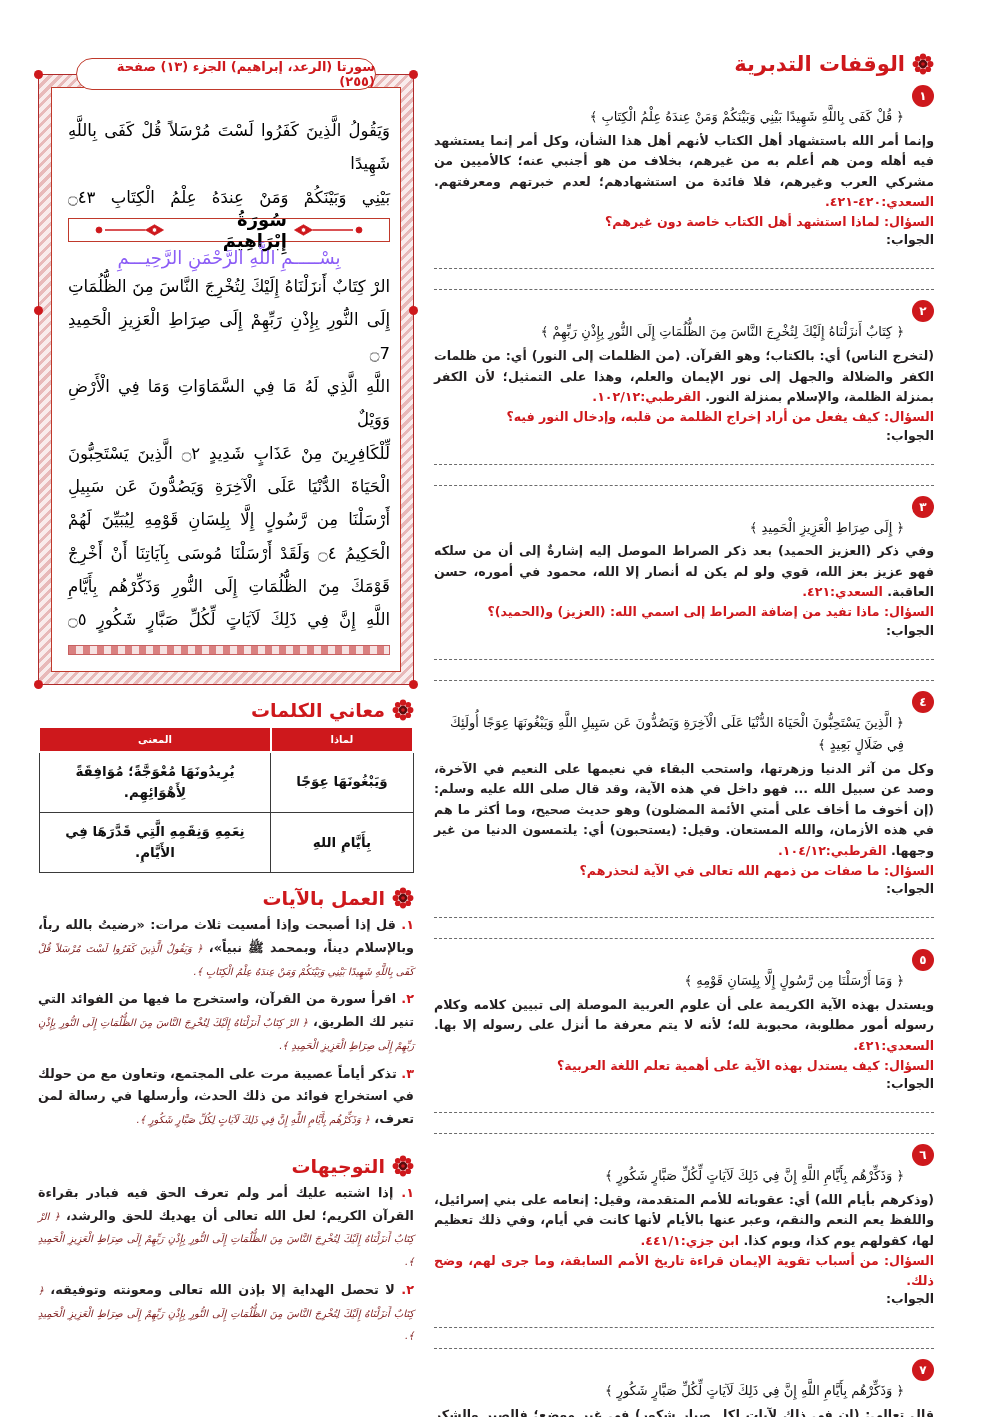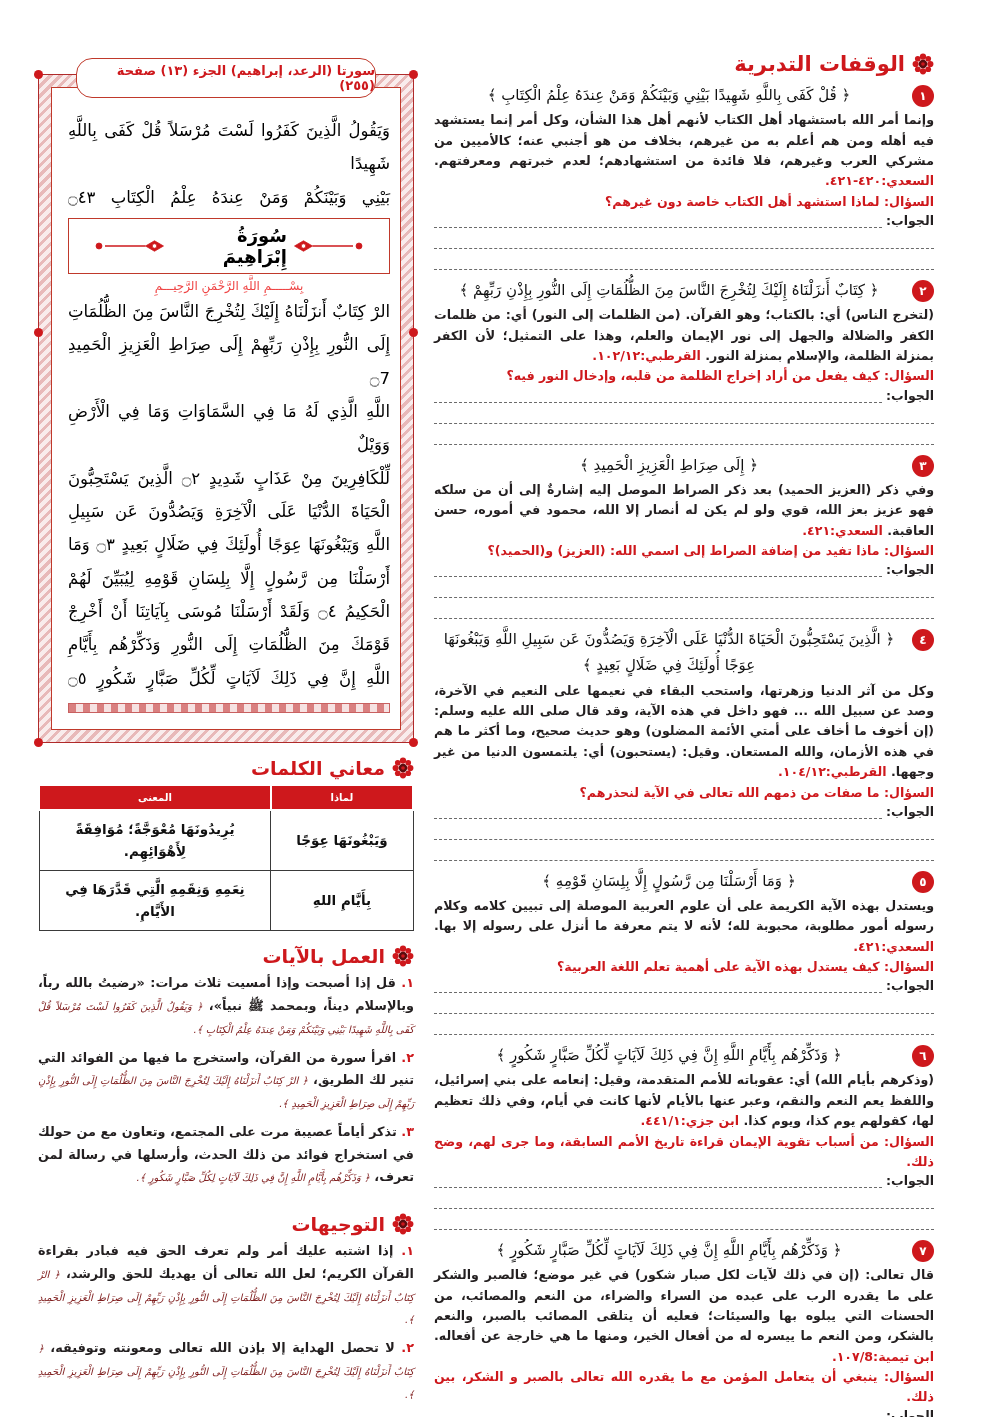--- a/index.html
+++ b/index.html
@@ -26,27 +26,27 @@
   .sec-header.small { font-size:19px; margin-bottom:5px; }
   .rosette { width:22px; height:22px; flex:0 0 22px; }
   .t-item { margin-bottom: 7px; }
   .t-quote-row { display:flex; align-items:flex-start; gap:8px; margin-bottom:2px; }
   .num-badge {
     width:22px; height:22px; flex:0 0 22px; border-radius:50%;
     background:#ce181c; color:#fff; font-size:12px; font-weight:bold;
     display:flex; align-items:center; justify-content:center; margin-top:3px;
   }
   .t-quote {
-    flex:1; text-align:center; font-size:15px; font-weight:normal;
-    line-height:1.75; color:#111;
+    flex:1; text-align:right; font-size:13px; font-weight:normal;
+    line-height:1.75; color:#111;margin-top:24px;
   }
   .t-body { font-size:12.6px; font-weight:bold; line-height:1.62; text-align:justify; color:#231f20; }
   .src { color:#ce181c; }
   .t-question { font-size:12.6px; font-weight:bold; color:#ce181c; line-height:1.6; text-align:justify; }
-  .answer-row { display:flex; align-items:flex-end; font-size:12.6px; font-weight:bold; }
+  .answer-row { display:flex; align-items:flex-start; font-size:12.6px; font-weight:bold;flex-direction:column; }
   .answer-fill { flex:1; border-bottom:1.6px dashed #6b6b6b; height:16px; margin-right:4px; }
   .ans-line { height:21px; border-bottom:1.6px dashed #6b6b6b; }
   
   .col-left { width: 376px; flex: 0 0 376px; }
   
   .mushaf-wrap { position:relative; margin-top:22px; margin-bottom:14px; }
   .mushaf-band {
     border:1px solid #b02a2a;
     background: repeating-linear-gradient(135deg,#e8b9b9 0 3px,#f9ecec 3px 7px);
     padding: 12px;
@@ -55,41 +55,41 @@
   .mushaf-inner {
     background:#fff; border:1.4px solid #c0392b;
     padding: 26px 10px 16px 16px;
     position:relative;
   }
   .corner-dot { position:absolute; width:9px; height:9px; border-radius:50%; background:#ce181c; }
   .cd-tl{top:-5px;right:-5px;} .cd-tr{top:-5px;left:-5px;}
   .cd-bl{bottom:-5px;right:-5px;} .cd-br{bottom:-5px;left:-5px;}
   .cd-ml{top:38%;right:-5px;} .cd-mr{top:38%;left:-5px;}
   .mushaf-tab {
-    position:absolute; top:-16px; right:38px; left:38px; height:40px;
+    position:absolute; top:-16px; right:38px; left:38px; height:32px;
     background:#fff; border:1.6px solid #c0392b; border-radius:16px;
     display:flex; align-items:center; justify-content:center;
     color:#ce181c; font-weight:bold; font-size:13px; z-index:3;
   }
   .tab-dot { position:absolute; width:20px; height:20px; border-radius:50%; background:#ce181c; top:4px; }
   .tab-dot.rt { right:26px; } .tab-dot.lt { left:26px; }
   .m-line {
     font-size:16.5px; line-height:2.02; color:#000;
     text-align:justify; text-align-last:justify;
     white-space:normal; font-weight:normal;
   }
   .surah-band {
     border:1px solid #c0392b; margin:4px 0 2px 0; padding:2px 6px;
     display:flex; align-items:center; justify-content:space-between; gap:6px;
-    height:56px;
+    height:24px;
   }
   .surah-title { font-size:18px; font-weight:bold; color:#000; }
   .flourish { width:90px; height:18px; color:#ce181c; flex:0 0 auto; }
   .flourish.flip { transform: scaleX(-1); }
-  .basmala { text-align:center; font-size:12px; color:#ef4444; padding:3px 0 2px; }
+  .basmala { text-align:center; font-size:18px; color:#8b5cf6; padding:3px 0 2px; }
   .bottom-strip {
     margin-top:8px; height:10px;
     background: repeating-linear-gradient(90deg,#d98080 0 7px,#f6e2e2 7px 14px);
     border:1px solid #c86060; position:relative;
   }
   
   .wm-table { width:100%; border-collapse:collapse; margin-bottom:14px; }
   .wm-table th {
     background:#ce181c; color:#fff; font-size:10px; font-weight:bold;
     padding:6px 8px; border:2px solid #fff;
@@ -305,21 +305,20 @@
               <div class="m-line">الرْ كِتَابٌ أَنزَلْنَاهُ إِلَيْكَ لِتُخْرِجَ النَّاسَ مِنَ الظُّلُمَاتِ</div>
 
               <div class="m-line">إِلَى النُّورِ بِإِذْنِ رَبِّهِمْ إِلَى صِرَاطِ الْعَزِيزِ الْحَمِيدِ ۝7</div>
 
               <div class="m-line">اللَّهِ الَّذِي لَهُ مَا فِي السَّمَاوَاتِ وَمَا فِي الْأَرْضِ وَوَيْلٌ</div>
 
               <div class="m-line">لِّلْكَافِرِينَ مِنْ عَذَابٍ شَدِيدٍ ۝٢ الَّذِينَ يَسْتَحِبُّونَ</div>
 
               <div class="m-line">الْحَيَاةَ الدُّنْيَا عَلَى الْآخِرَةِ وَيَصُدُّونَ عَن سَبِيلِ</div>
 
-              <div class="m-line">اللَّهِ وَيَبْغُونَهَا عِوَجًا أُولَئِكَ فِي ضَلَالٍ بَعِيدٍ ۝٣ وَمَا</div>
 
               <div class="m-line">أَرْسَلْنَا مِن رَّسُولٍ إِلَّا بِلِسَانِ قَوْمِهِ لِيُبَيِّنَ لَهُمْ</div>
 
 
               <div class="m-line">الْحَكِيمُ ۝٤ وَلَقَدْ أَرْسَلْنَا مُوسَى بِآيَاتِنَا أَنْ أَخْرِجْ</div>
 
               <div class="m-line">قَوْمَكَ مِنَ الظُّلُمَاتِ إِلَى النُّورِ وَذَكِّرْهُم بِأَيَّامِ</div>
 
               <div class="m-line">اللَّهِ إِنَّ فِي ذَلِكَ لَآيَاتٍ لِّكُلِّ صَبَّارٍ شَكُورٍ ۝٥</div>
             </div>

